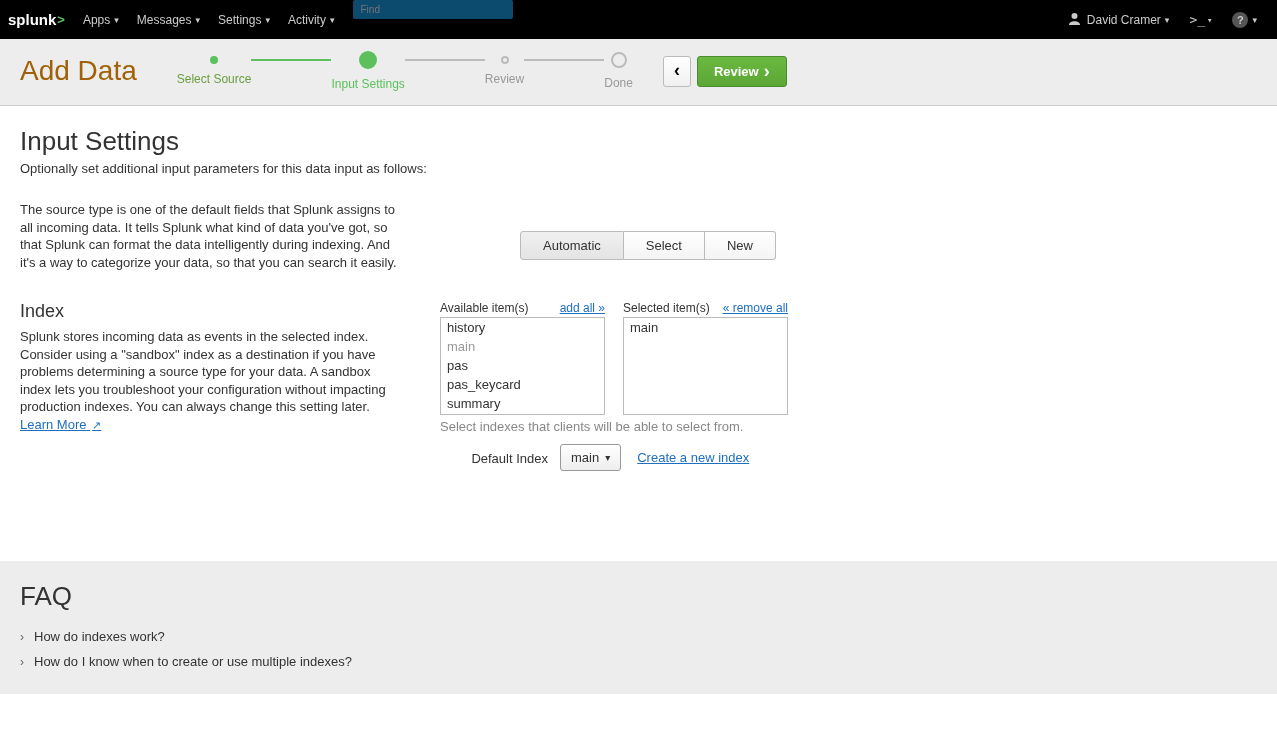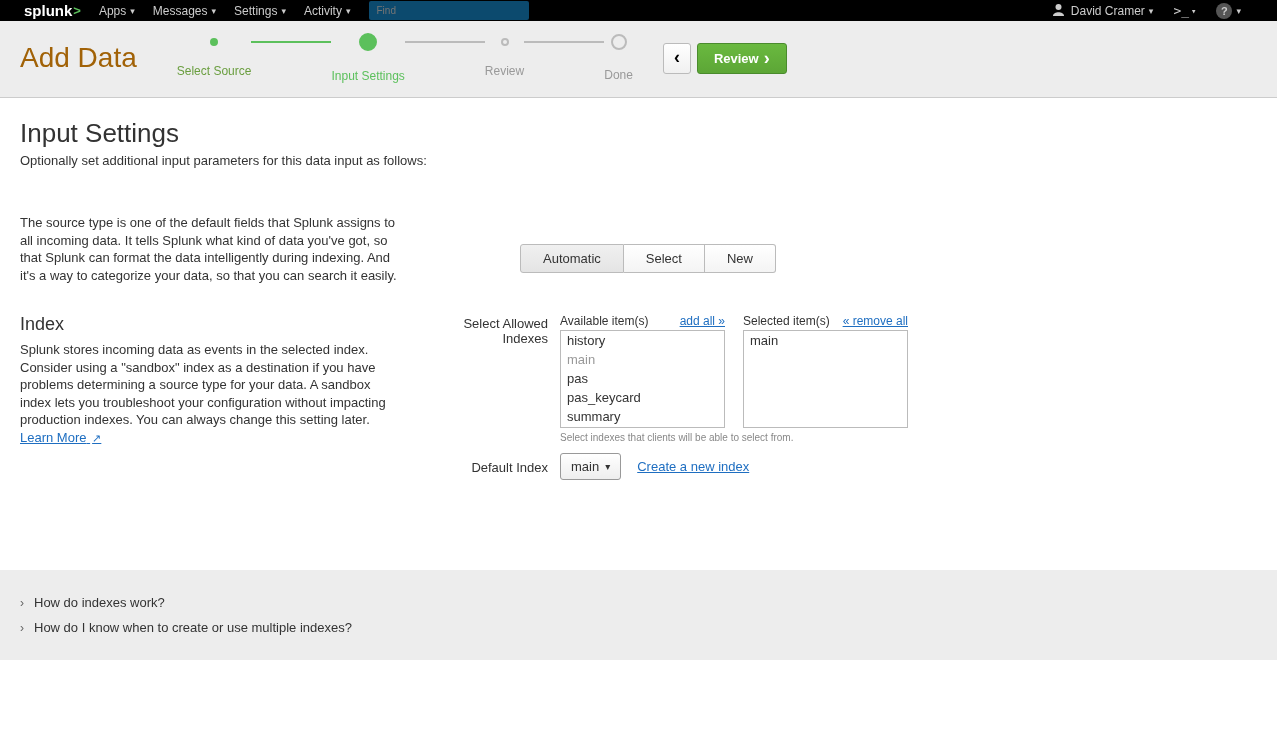--- a/index.html
+++ b/index.html
@@ -1,54 +1,54 @@
 <!DOCTYPE html>
 <html><head>
 <meta charset="utf-8">
 <style>
 * { box-sizing: border-box; margin: 0; padding: 0; }
 body { font-family: "Helvetica Neue", Helvetica, Arial, sans-serif; font-size: 13px; color: #333; background: #fff; }
 a { text-decoration: none; }
 
 
-.top-nav { background: #000; height: 21px; display: flex; align-items: center; padding: 0 24px; color: #ccc; font-size: 12px; }
+.top-nav { background: #000; height: 39px; display: flex; padding: 0 8px; color: #ccc; font-size: 12px; }
 .top-nav .logo { font-weight: bold; color: #fff; font-size: 15px; margin-right: 18px; display:flex; align-items:center; }
 .top-nav .logo span.gt { color:#5cc05c; font-size:13px; margin-left:1px;}
 .nav-item { margin-right: 18px; cursor: pointer; display: flex; align-items: center; color:#ccc;}
 .nav-item .caret { margin-left: 4px; font-size:9px;}
 .search-box { background: #0c4a6e; border: none; color: #999; padding: 2px 8px; width: 160px; height: 19px; border-radius: 2px; font-size:10px;}
 .top-right { margin-left: auto; display: flex; align-items: center; }
 .top-right .nav-item { margin-right:12px; margin-left:8px;}
 .terminal-icon { color:#ccc; font-family:monospace; font-size:13px; }
 .help-icon { width:16px; height:16px; border-radius:50%; background:#555; color:#ccc; display:flex; align-items:center; justify-content:center; font-size:11px; font-weight:bold;}
 
 
 .wizard-header { background: #ededed; border-bottom: 1px solid #ccc; padding: 12px 20px 14px 20px; display: flex; align-items: center; }
 .page-title { font-size: 28px; font-weight: 300; color: #a16207; margin-right: 40px; }
 .stepper { display: flex; align-items: center; position:relative; }
 .step { display:flex; flex-direction:column; align-items:center; font-size:12px; color:#999; position:relative;}
 .step-dot { width:14px; height:14px; border-radius:50%; background:#5cc05c; z-index:2; border:2px solid #5cc05c;}
 .step.current .step-dot { width:18px; height:18px; }
 .step.future .step-dot { background:#ededed; border:2px solid #bbb; width:16px; height:16px;}
-.step-label { margin-top:18px; }
+.step-label { margin-top:8px; }
 .step.past .step-label, .step.current .step-label { color:#5cc05c; }
 .step.past .step-label { color:#6a9e3f; }
 .step-line { height:2px; width:80px; background:#5cc05c; align-self:flex-start; margin-top:8px;}
 .step-line.future { background:#bbb; }
 .wizard-actions { margin-left: 30px; display:flex; gap:6px;}
 .btn { border-radius:3px; padding: 6px 12px; font-size:13px; cursor:pointer; border:1px solid #bbb; background: linear-gradient(#fff,#f0f0f0); display:inline-flex; align-items:center;}
 .btn-back { padding:6px 10px; }
 .btn-green { background: linear-gradient(#6ab93f,#5ca636); border-color:#4a8b2d; color:#fff; font-weight:bold; padding:7px 16px;}
 .chev-left::before{content:'‹'; font-size:18px; line-height:12px; font-weight:bold;}
 .chev-right::after{content:'›'; font-size:18px; margin-left:5px; line-height:12px; font-weight:bold;}
 
 
 .content { padding: 20px; }
 .section-h1 { font-size: 26px; font-weight: 300; margin-bottom: 4px; }
-.section-sub { font-size: 13px; color: #333; margin-bottom: 46px;}
+.section-sub { font-size: 13px; color: #333; margin-bottom: 25px;}
 .row { display:flex; margin-bottom: 30px; }
 .col-left { width: 420px; padding-right: 40px; }
 .col-right { flex: 1; }
 .block-h { font-size: 18px; font-weight: 400; margin-bottom: 6px;}
 .block-p { font-size: 13px; color: #333; line-height: 1.35; }
 .link { color: #1e6ec1; cursor:pointer;text-decoration:underline; }
 .ext-icon { font-size:11px; margin-left:2px;}
 
 
 .btn-group { display:inline-flex; margin-top:30px; margin-left:80px;}
@@ -60,21 +60,21 @@
 
 
 .field-row { display:flex; margin-bottom:10px; }
 .field-label { width: 120px; text-align:right; padding-right:12px; padding-top:2px; font-size:13px; color:#333;}
 .picker { display:flex; gap:18px; }
 .pick-col { width:165px; }
 .pick-head { display:flex; justify-content:space-between; font-size:12px; margin-bottom:2px;}
 .pick-list { border:1px solid #bbb; height:98px; overflow:auto; background:#fff;}
 .pick-item { padding:2px 6px; font-size:13px; cursor:pointer;}
 .pick-item.dim { color:#999; }
-.helper { font-size:10px; color:#888; margin-top:4px;}
+.helper { font-size:13px; color:#888; margin-top:4px;}
 .dropdown { border:1px solid #999; border-radius:3px; padding:5px 10px; background: linear-gradient(#fff,#eee); font-size:13px; display:inline-flex; align-items:center; cursor:pointer;}
 .dropdown .caret{ margin-left:6px; font-size:10px;}
 
 
 .faq-section { background:#ededed; padding: 20px; margin-top:30px;}
 .faq-h { font-size:26px; font-weight:300; margin-bottom:12px;}
 .faq-item { display:flex; align-items:center; padding:5px 0; font-size:13px; cursor:pointer;}
 .faq-item .chev { margin-right:10px; color:#666; font-size:12px;}
 </style>
 </head>
@@ -177,21 +177,20 @@
   <div class="row">
     <div class="col-left">
       <div class="block-h">Index</div>
       <div class="block-p">
         <span>Splunk stores incoming data as events in the selected index. Consider using a "sandbox" index as a destination if you have problems determining a source type for your data. A sandbox index lets you troubleshoot your configuration without impacting production indexes. You can always change this setting later. </span>
         <a class="link"><span>Learn More</span> <span class="ext-icon">↗</span></a>
       </div>
     </div>
     <div class="col-right">
       <div class="field-row">
-        <div class="field-label">Select Allowed Indexes</div>
         <div>
           <div class="picker">
             <div class="pick-col">
               <div class="pick-head">
                 <span>Available item(s)</span>
                 <a class="link">add all »</a>
               </div>
               <div class="pick-list">
                 <div class="pick-item">history</div>
                 <div class="pick-item dim">main</div>
@@ -221,20 +220,21 @@
               <span class="caret">▾</span>
           </div>
           <a class="link">Create a new index</a>
         </div>
       </div>
     </div>
   </div>
 </div>
 
 <div class="faq-section">
+  <div class="faq-h">FAQ</div>
   <div class="faq-item">
     <span class="chev">›</span>
     <span>How do indexes work?</span>
   </div>
   <div class="faq-item">
     <span class="chev">›</span>
     <span>How do I know when to create or use multiple indexes?</span>
   </div>
 </div>
 

